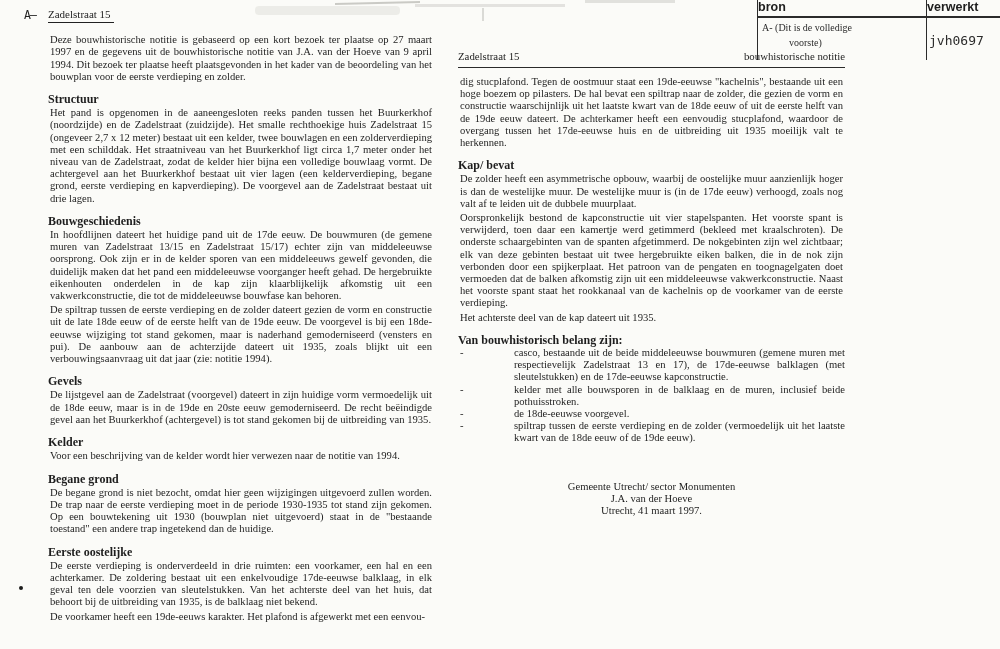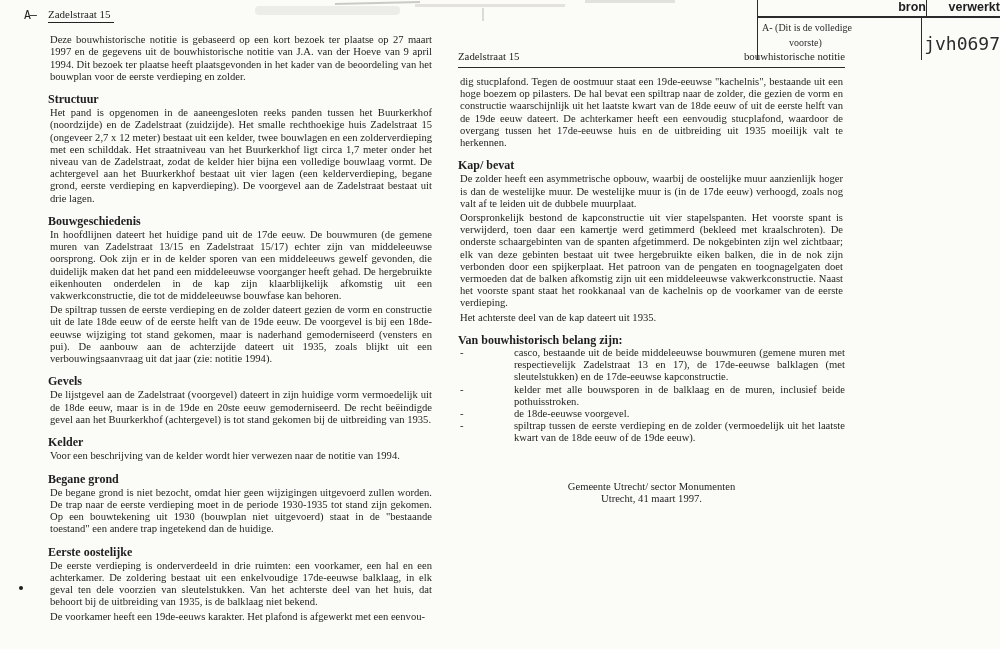--- a/index.html
+++ b/index.html
@@ -69,37 +69,37 @@
   
   .stamp-table {
     position: absolute; left: 757px; top: 0; width: 243px; height: 60px;
     border-left: 1.5px solid #2b2b2b;
     box-sizing: border-box;
   }
   .stamp-header { display: flex; border-bottom: 2px solid #2b2b2b; height: 16px; }
   .stamp-header .cell {
     font-family: "Liberation Sans", sans-serif;
     font-weight: bold; font-size: 12.5px; line-height: 15px;
-    text-align: right;
+    text-align: left;
   }
   .stamp-header .c1 { width: 168px; }
   .stamp-header .c2 { flex: 1; border-left: 1.5px solid #2b2b2b; }
   .stamp-body { display: flex; height: 42px; }
   .stamp-note {
     width: 168px; box-sizing: border-box;
     font-family: Liberation Serif, serif;
     font-size: 10px; line-height: 14.5px;
     padding: 3px 0 0 4px; color: #2b2b2b;
     white-space: nowrap;
   }
   .stamp-note .l2 { padding-left: 27px; }
   .stamp-code {
     flex: 1; border-left: 1.5px solid #2b2b2b;
     font-family: "DejaVu Sans Mono", monospace;
-    font-size: 18px; color: #2b2b2b;
+    font-size: 13px; color: #2b2b2b;
     padding: 15px 0 0 2px; box-sizing: border-box;
   }
 </style>
 </head>
 <body>
 
 <div class="page">
 
   <div class="artifact af1"></div>
   <div class="artifact af2"></div>
@@ -177,17 +177,18 @@
         <span>de 18de-eeuwse voorgevel.</span>
       </div>
       <div class="belang-item">
         <span class="dash">-</span>
         <span>spiltrap tussen de eerste verdieping en de zolder (vermoedelijk uit het laatste kwart van de 18de eeuw of de 19de eeuw).</span>
       </div>
     </div>
 
     <div class="signature">
       <div>Gemeente Utrecht/ sector Monumenten</div>
+      <div>J.A. van der Hoeve</div>
       <div>Utrecht, 41 maart 1997.</div>
     </div>
   </div>
 
 </div>
 
 </body></html>

